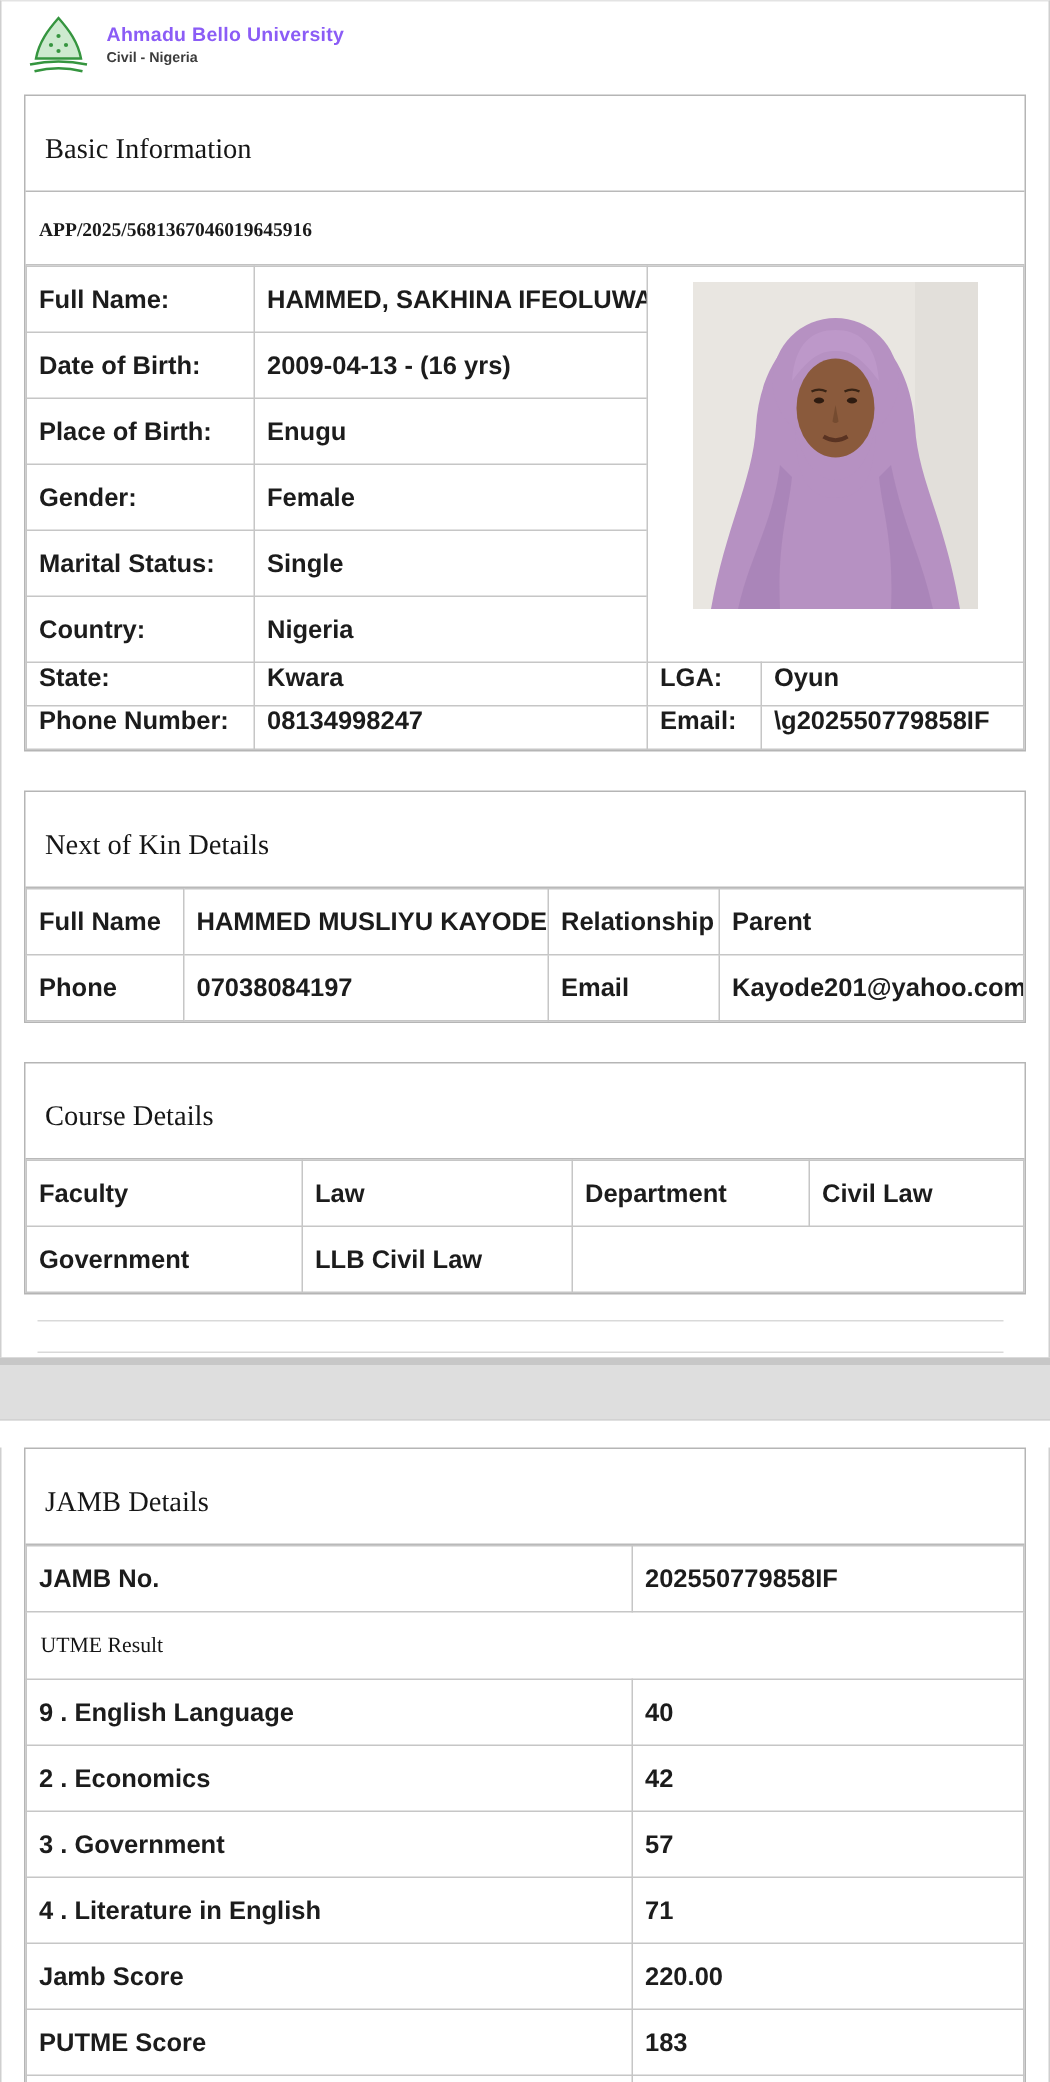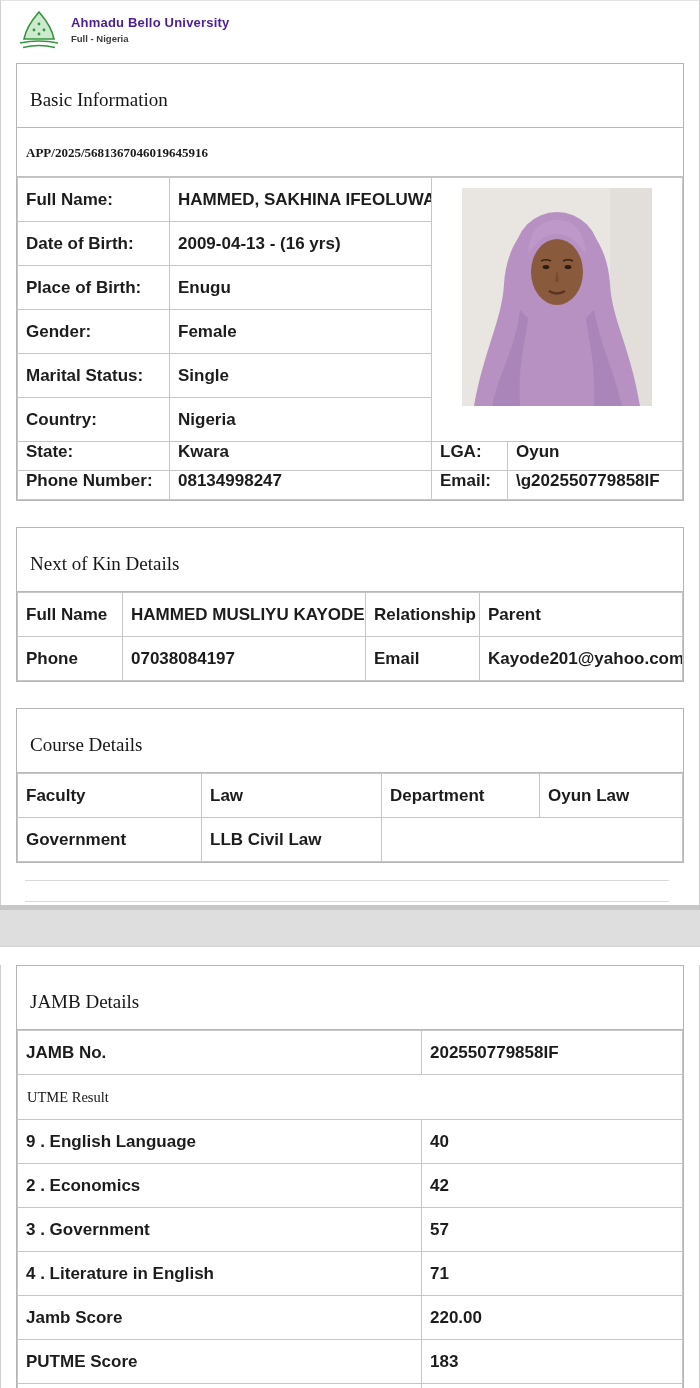--- a/index.html
+++ b/index.html
@@ -21,21 +21,21 @@
     background: #dedede;
     border-top: 5px solid #c7c7c7;
     border-bottom: 1px solid #d2d2d2;
   }
   .page2 { height: 440px; }
 
   
   .hdr { display: flex; align-items: flex-start; padding: 9px 0 6px 16px; height: 62px; }
   .hdr .logo { width: 44px; height: 42px; flex: 0 0 auto; margin-right: 10px; }
   .hdr-text { padding-top: 5px; }
-  .hdr-title { font-size: 13px; font-weight: bold; color: #4c1d95; letter-spacing: 0.2px; }
+  .hdr-title { font-size: 13px; font-weight: bold; color: #8b5cf6; letter-spacing: 0.2px; }
   .hdr-sub { font-size: 9.5px; font-weight: bold; color: #3c3c3c; margin-top: 3px; }
 
   
   .box { margin: 0 15px; border: 1px solid #b5b5b5; background: #fff; }
   .box + .box { margin-top: 26px; }
   .box-title {
     font-family: "Liberation Serif", serif;
     font-size: 19px; color: #161616;
     padding: 25px 13px 16px 13px;
     border-bottom: 1px solid #b9b9b9;
@@ -87,21 +87,21 @@
         <circle cx="22" cy="14" r="1.4" fill="#35953f"></circle>
         <circle cx="17" cy="20" r="1.4" fill="#35953f"></circle>
         <circle cx="27" cy="20" r="1.4" fill="#35953f"></circle>
         <circle cx="22" cy="24" r="1.4" fill="#35953f"></circle>
         <path d="M3 33 Q22 29 41 33" stroke="#35953f" fill="none" stroke-width="1.6"></path>
         <path d="M6 37.5 Q22 33.5 38 37.5" stroke="#35953f" fill="none" stroke-width="1.6"></path>
       </svg>
     </span>
     <div class="hdr-text">
       <div class="hdr-title">Ahmadu Bello University</div>
-      <div class="hdr-sub">Full - Nigeria</div>
+      <div class="hdr-sub">Civil - Nigeria</div>
     </div>
   </div>
 
   <div class="box">
     <div class="box-title">Basic Information</div>
     <div class="app-number">APP/2025/5681367046019645916</div>
     <table class="basic-table">
       <colgroup>
           <col style="width:152px">
           <col style="width:262px">
@@ -203,21 +203,21 @@
           <col style="width:184px">
           <col style="width:180px">
           <col style="width:158px">
           <col>
         </colgroup>
       <tbody>
           <tr>
         <td>Faculty</td>
         <td>Law</td>
         <td>Department</td>
-        <td>Oyun Law</td>
+        <td>Civil Law</td>
       </tr>
       <tr>
         <td>Government</td>
         <td>LLB Civil Law</td>
         <td colspan="2"></td>
       </tr>
     </tbody>
       </table>
   </div>
 

